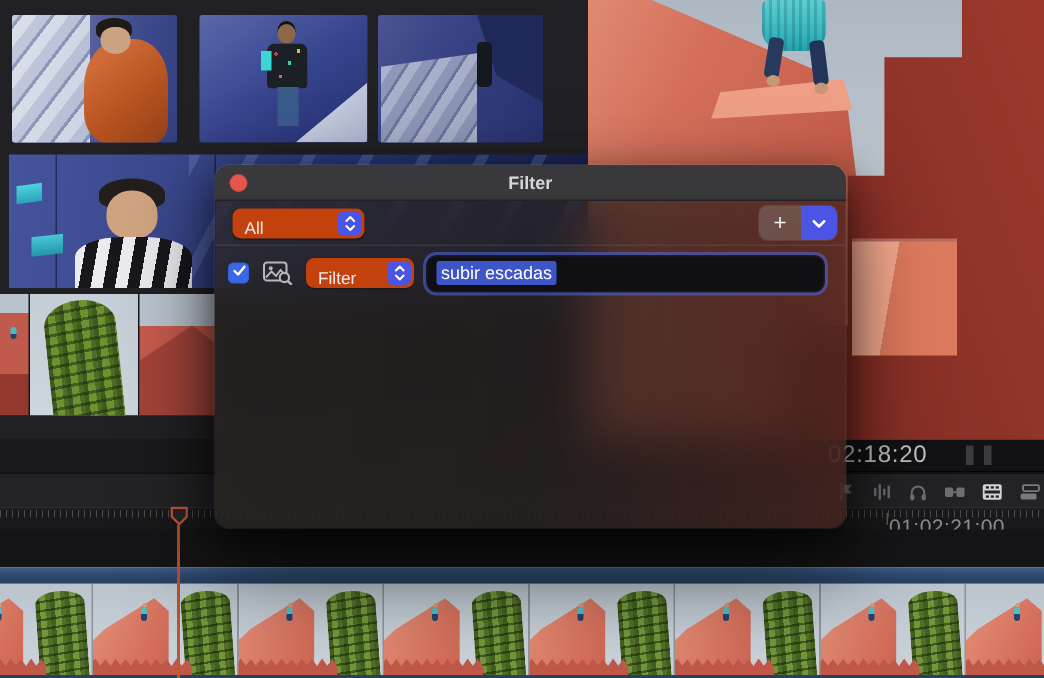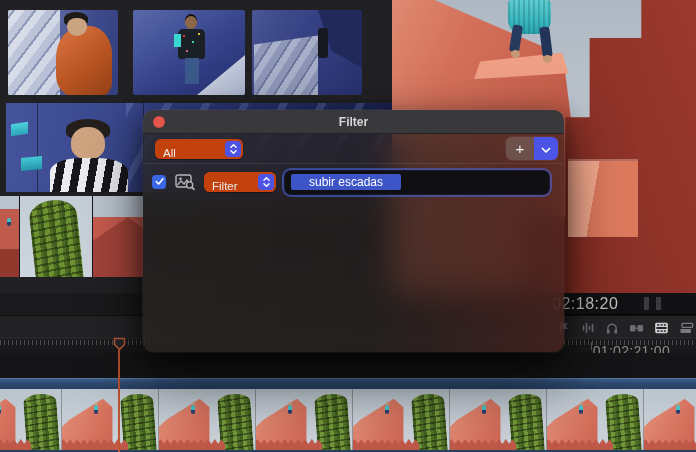--- a/index.html
+++ b/index.html
@@ -167,21 +167,21 @@
       justify-content:center;padding-bottom:1px;}
   .menu-seg{width:24px;background:#4c54e6;display:flex;align-items:center;justify-content:center;}
   .sep1{position:absolute;left:0;right:0;top:53px;height:1px;background:rgba(255,255,255,.08);}
   .rule-row{position:absolute;left:9px;right:15px;top:59px;height:26px;display:flex;align-items:center;gap:9px;}
   .checkbox{width:14px;height:14px;border-radius:3.5px;background:#3c68e8;display:flex;align-items:center;justify-content:center;
       box-shadow:inset 0 0 1px rgba(0,0,0,.3);flex:0 0 auto;}
   .type-icon{flex:0 0 auto;display:flex;}
   .pill-visual{min-width:72px;}
   .search-input{flex:1;height:23px;border-radius:6px;background:#101013;display:flex;align-items:center;padding:0 6px;
       box-shadow:0 0 0 1px rgba(0,0,0,.65),0 0 0 3px rgba(76,104,230,.55);}
-  .sel-text{font-size:12px;color:#fff;background:#3d55c6;padding:1px 18px;border-radius:2px;}
+  .sel-text{font-size:12px;color:#fff;background:#3d55c6;padding:1px 3px;border-radius:2px;}
   .dlg-footer{position:absolute;left:0;right:0;bottom:0;height:29px;background:rgba(36,36,38,.92);
       border-top:1px solid rgba(255,255,255,.10);}
   .nsc-btn{position:absolute;right:11px;top:6px;width:174px;height:17px;border-radius:4.5px;background:#5b5b61;
       border:0.5px solid rgba(0,0,0,.35);color:#f0f0f1;font-size:11.5px;display:flex;align-items:center;justify-content:center;
       box-shadow:0 .5px 1px rgba(0,0,0,.4);}
 </style>
 </head>
 <body>
 
 <div class="stage">

